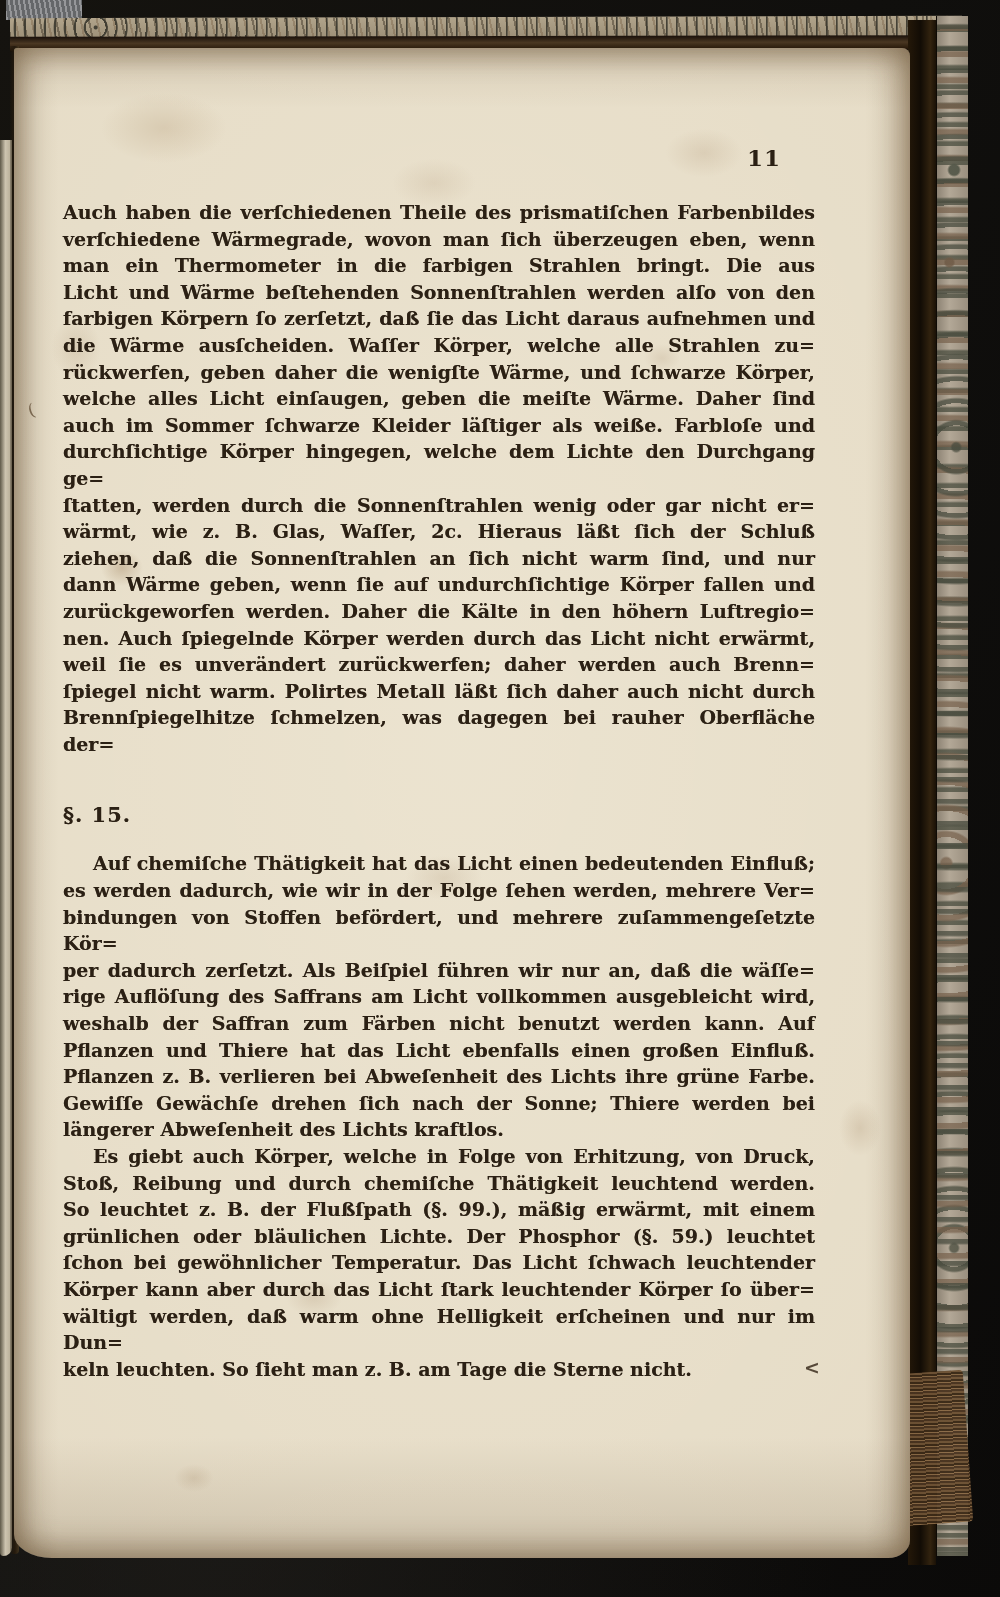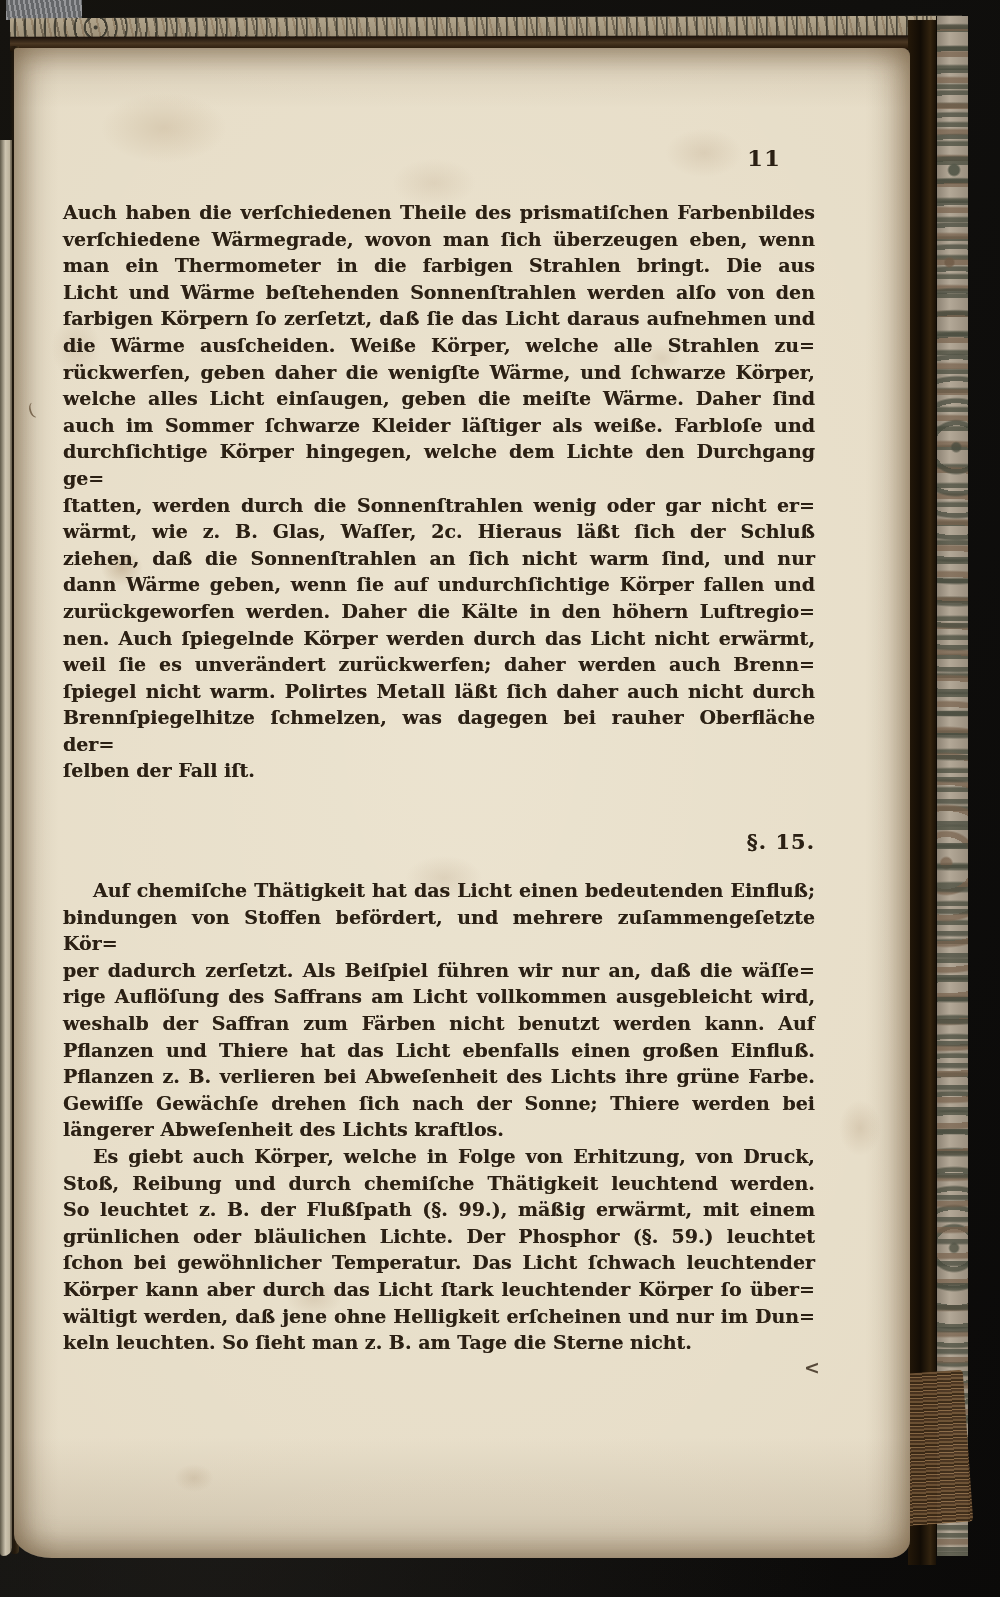--- a/index.html
+++ b/index.html
@@ -109,21 +109,21 @@
     color: #2b2014;
     font-size: 19px; font-weight: bold;
     line-height: 26.6px;
     text-shadow: 0 0 0.5px rgba(43,32,20,0.55);
   }
   .line { text-align: justify; text-align-last: justify; white-space: normal; }
   .line.last { text-align-last: left; }
   .line.first-indent { text-indent: 30px; }
   .section-heading {
     margin-top: 44px; margin-bottom: 22px;
-    text-align: right;
+    text-align: left;
     font-size: 21px; font-weight: bold; letter-spacing: 1px;
     line-height: 27px;
   }
 
   .handwritten-mark {
     position: absolute; color: rgba(92,72,48,0.75);
     font-family: "DejaVu Serif", serif;
   }
   .mark-left  { left: 14px; top: 352px; font-size: 17px; transform: rotate(-18deg); }
   .mark-right { left: 790px; top: 1308px; font-size: 19px; font-weight: bold; color: rgba(60,46,30,0.85); }
@@ -148,54 +148,54 @@
     <div class="page-number">11</div>
     <div class="handwritten-mark mark-left">(</div>
     <div class="handwritten-mark mark-right">&lt;</div>
     <div class="text-block" id="text-block">
         <div class="paragraph">
           <div class="line">Auch haben die verſchiedenen Theile des prismatiſchen Farbenbildes</div>
           <div class="line">verſchiedene Wärmegrade, wovon man ſich überzeugen eben, wenn</div>
           <div class="line">man ein Thermometer in die farbigen Strahlen bringt.  Die aus</div>
           <div class="line">Licht und Wärme beſtehenden Sonnenſtrahlen werden alſo von den</div>
           <div class="line">farbigen Körpern ſo zerſetzt, daß ſie das Licht daraus aufnehmen und</div>
-          <div class="line">die Wärme ausſcheiden.  Weiße Körper, welche alle Strahlen zu=</div>
+          <div class="line">die Wärme ausſcheiden.  Waſſer Körper, welche alle Strahlen zu=</div>
           <div class="line">rückwerfen, geben daher die wenigſte Wärme, und ſchwarze Körper,</div>
           <div class="line">welche alles Licht einſaugen, geben die meiſte Wärme.  Daher ſind</div>
           <div class="line">auch im Sommer ſchwarze Kleider läſtiger als weiße.  Farbloſe und</div>
           <div class="line">durchſichtige Körper hingegen, welche dem Lichte den Durchgang ge=</div>
           <div class="line">ſtatten, werden durch die Sonnenſtrahlen wenig oder gar nicht er=</div>
           <div class="line">wärmt, wie z. B. Glas, Waſſer, 2c.  Hieraus läßt ſich der Schluß</div>
           <div class="line">ziehen, daß die Sonnenſtrahlen an ſich nicht warm ſind, und nur</div>
           <div class="line">dann Wärme geben, wenn ſie auf undurchſichtige Körper fallen und</div>
           <div class="line">zurückgeworfen werden.  Daher die Kälte in den höhern Luftregio=</div>
           <div class="line">nen.  Auch ſpiegelnde Körper werden durch das Licht nicht erwärmt,</div>
           <div class="line">weil ſie es unverändert zurückwerfen; daher werden auch Brenn=</div>
           <div class="line">ſpiegel nicht warm.  Polirtes Metall läßt ſich daher auch nicht durch</div>
           <div class="line">Brennſpiegelhitze ſchmelzen, was dagegen bei rauher Oberfläche der=</div>
-          <div class="line last">ſelben der Fall iſt.</div>
         </div>
         <div class="section-heading">§. 15.</div>
         <div class="paragraph">
           <div class="line first-indent">Auf chemiſche Thätigkeit hat das Licht einen bedeutenden Einfluß;</div>
+          <div class="line">es werden dadurch, wie wir in der Folge ſehen werden, mehrere Ver=</div>
           <div class="line">bindungen von Stoffen befördert, und mehrere zuſammengeſetzte Kör=</div>
           <div class="line">per dadurch zerſetzt.  Als Beiſpiel führen wir nur an, daß die wäſſe=</div>
           <div class="line">rige Auflöſung des Saffrans am Licht vollkommen ausgebleicht wird,</div>
           <div class="line">weshalb der Saffran zum Färben nicht benutzt werden kann.  Auf</div>
           <div class="line">Pflanzen und Thiere hat das Licht ebenfalls einen großen Einfluß.</div>
           <div class="line">Pflanzen z. B. verlieren bei Abweſenheit des Lichts ihre grüne Farbe.</div>
           <div class="line">Gewiſſe Gewächſe drehen ſich nach der Sonne; Thiere werden bei</div>
           <div class="line last">längerer Abweſenheit des Lichts kraftlos.</div>
         </div>
         <div class="paragraph">
           <div class="line first-indent">Es giebt auch Körper, welche in Folge von Erhitzung, von Druck,</div>
           <div class="line">Stoß, Reibung und durch chemiſche Thätigkeit leuchtend werden.</div>
           <div class="line">So leuchtet z. B. der Flußſpath (§. 99.), mäßig erwärmt, mit einem</div>
           <div class="line">grünlichen oder bläulichen Lichte.  Der Phosphor (§. 59.) leuchtet</div>
           <div class="line">ſchon bei gewöhnlicher Temperatur.  Das Licht ſchwach leuchtender</div>
           <div class="line">Körper kann aber durch das Licht ſtark leuchtender Körper ſo über=</div>
-          <div class="line">wältigt werden, daß jene ohne Helligkeit erſcheinen und nur im Dun=</div>
+          <div class="line">wältigt werden, daß warm ohne Helligkeit erſcheinen und nur im Dun=</div>
           <div class="line last">keln leuchten.  So ſieht man z. B. am Tage die Sterne nicht.</div>
         </div>
       </div>
   </div>
 
 </div>
 
 </body></html>

